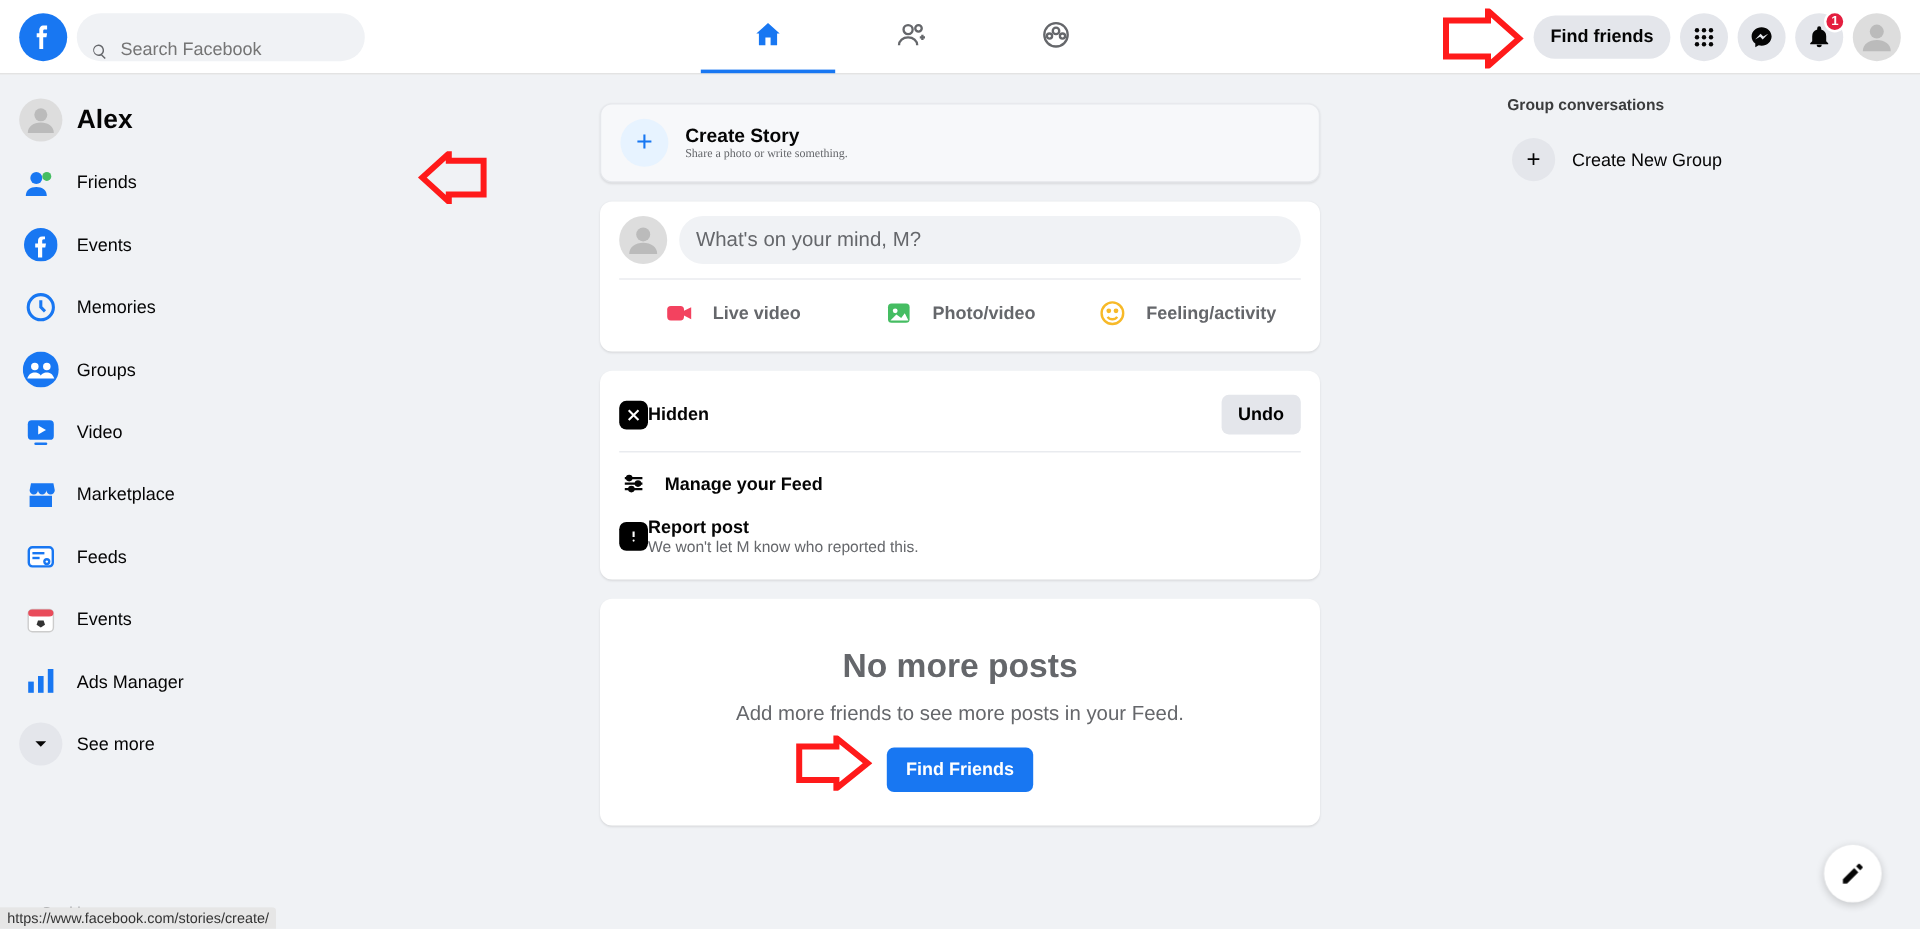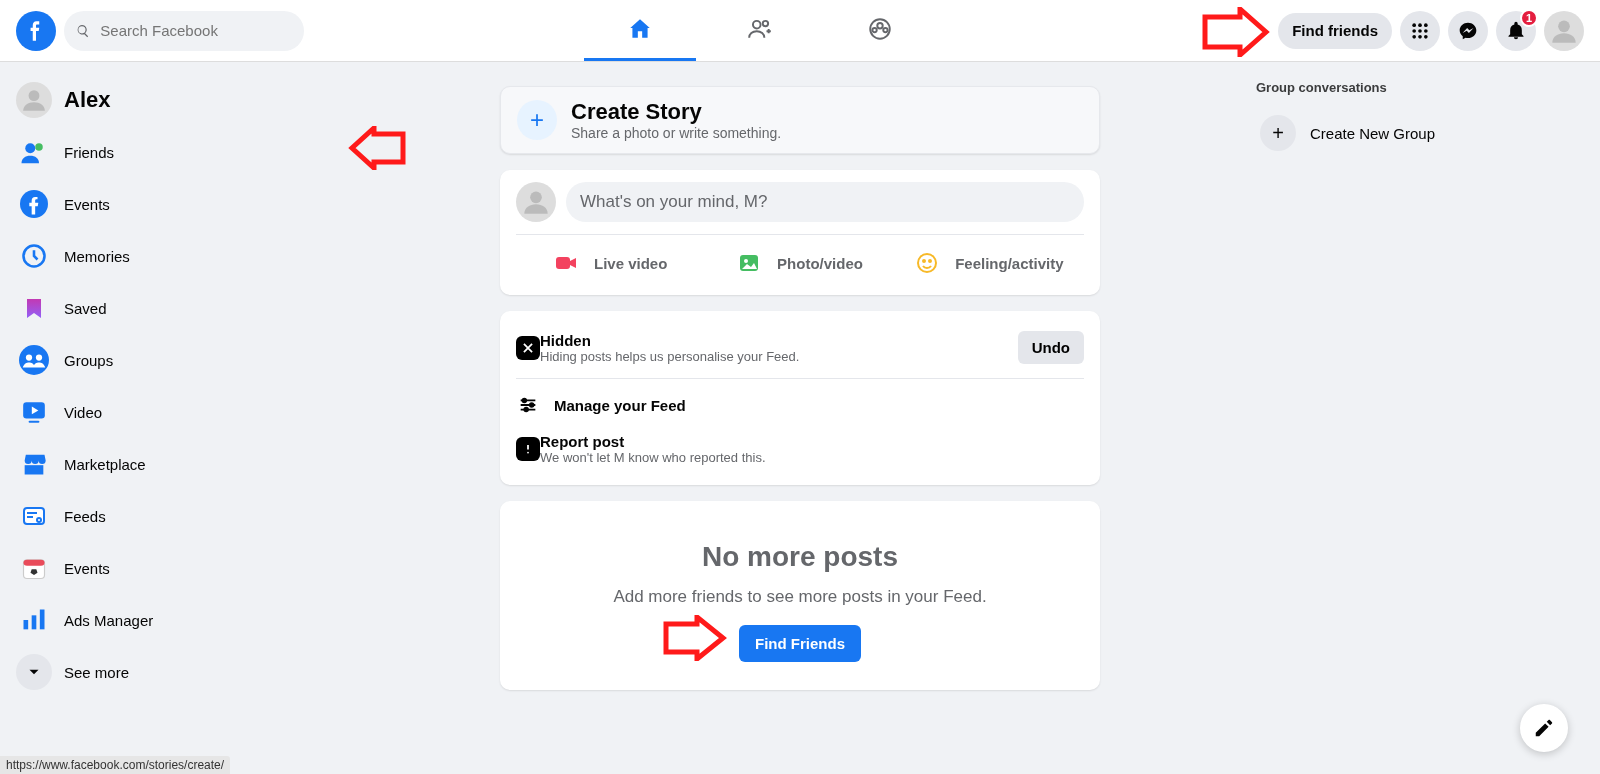--- a/index.html
+++ b/index.html
@@ -11,21 +11,21 @@
     --line:#e4e6eb;
     --hover:#f2f2f2;
   }
   *{box-sizing:border-box;font-family:Helvetica,Arial,sans-serif;}
   body{margin:0;background:var(--bg);color:var(--text);min-width:1550px;}
   
   .header{position:sticky;top:0;height:62px;background:#fff;border-bottom:1px solid #ddd;display:flex;align-items:center;z-index:10;padding:0 16px;}
   .header-left{display:flex;align-items:center;width:340px;}
   .logo{width:40px;height:40px;border-radius:50%;background:var(--blue);display:flex;align-items:center;justify-content:center;margin-right:8px;flex:none;}
   .logo svg{width:26px;height:26px;fill:#fff;}
-  .search{flex:1;height:40px;background:var(--bg);border-radius:20px;display:flex;align-items:center;padding:0 12px;max-width:240px;}
+  .search{flex:1;height:40px;background:var(--bg);border-radius:20px;display:flex;align-items:flex-end;padding:0 12px;max-width:240px;}
   .search svg{width:16px;height:16px;fill:#65676b;margin-right:8px;}
   .search input{border:0;background:transparent;outline:0;font-size:15px;width:100%;}
   .header-center{flex:1;display:flex;justify-content:center;gap:8px;}
   .nav-tab{width:112px;height:60px;display:flex;align-items:center;justify-content:center;border-radius:8px;cursor:pointer;border-bottom:3px solid transparent;}
   .nav-tab.active{border-bottom:3px solid var(--blue);border-radius:0;}
   .nav-tab svg{width:26px;height:26px;fill:#65676b;}
   .nav-tab.active svg{fill:var(--blue);}
   .header-right{display:flex;justify-content:flex-end;align-items:center;gap:8px;width:420px;}
   .pill{background:var(--line);height:36px;border-radius:18px;display:flex;align-items:center;padding:0 14px;font-size:15px;font-weight:600;cursor:pointer;}
   .circle-btn{width:40px;height:40px;border-radius:50%;background:var(--line);display:flex;align-items:center;justify-content:center;cursor:pointer;position:relative;}
@@ -38,22 +38,22 @@
   .sidebar{width:360px;padding:12px 8px;flex:none;position:relative;}
   .side-row{display:flex;align-items:center;height:52px;padding:0 8px;border-radius:8px;cursor:pointer;}
   .side-ico{width:36px;height:36px;margin-right:12px;display:flex;align-items:center;justify-content:center;border-radius:6px;flex:none;}
   .side-label{font-size:15px;font-weight:500;}
   .profile-name{font-size:22px;font-weight:600;}
   .footer-links{position:absolute;bottom:6px;left:12px;font-size:13px;color:var(--subtext);}
   .main{flex:1;display:flex;flex-direction:column;align-items:center;padding-top:24px;gap:16px;}
   .card{width:600px;background:var(--card);border-radius:10px;box-shadow:0 1px 2px rgba(0,0,0,.1);padding:12px 16px;}
   .story{display:flex;align-items:center;gap:14px;}
   .plus-circle{width:40px;height:40px;border-radius:50%;background:#e7f3ff;display:flex;align-items:center;justify-content:center;color:var(--blue);font-size:24px;font-weight:400;}
-  .story-title{font-size:22px;font-weight:600;}
-  .story-sub{font-size:14px;color:var(--subtext);}
+  .story-title{font-size:16px;font-weight:600;}
+  .story-sub{font-size:10px;color:var(--subtext);font-family:Liberation Serif, serif;}
   .composer-top{display:flex;align-items:center;gap:10px;padding-bottom:12px;border-bottom:1px solid var(--line);}
   .composer-input{flex:1;height:40px;background:var(--bg);border-radius:20px;padding:0 14px;display:flex;align-items:center;font-size:17px;color:var(--subtext);cursor:pointer;}
   .composer-actions{display:flex;padding-top:8px;}
   .ca{flex:1;display:flex;align-items:center;justify-content:center;gap:16px;font-weight:600;color:var(--subtext);font-size:15px;padding:8px 0;border-radius:8px;cursor:pointer;text-align:right;}
   .hidden-row{display:flex;align-items:center;padding:8px 0;}
   .sq-ico{width:24px;height:24px;border-radius:6px;background:#000;display:flex;align-items:center;justify-content:center;flex:none;}
   .sq-ico svg{width:14px;height:14px;fill:#fff;}
   .hr-title{font-size:15px;font-weight:600;}
   .hr-sub{font-size:13px;color:var(--subtext);}
   .undo{margin-left:auto;background:var(--line);border:0;border-radius:6px;padding:8px 14px;font-weight:600;cursor:pointer;font-size:15px;}
@@ -203,34 +203,20 @@
     <div class="side-row">
       <div class="side-ico">
         <svg viewBox="0 0 24 24" style="width:28px;height:28px;fill:none;stroke:#1877f2;stroke-width:2.2">
             <circle cx="12" cy="12" r="9"></circle>
             <path d="M12 7v5l3 3"></path>
           </svg>
       </div>
       <span class="side-label">Memories</span>
     </div>
 
-    <div class="side-row">
-      <div class="side-ico">
-        <svg viewBox="0 0 24 24" style="width:24px;height:28px">
-            <defs>
-              <linearGradient id="sg" x1="0" y1="0" x2="0" y2="1">
-                <stop offset="0" stop-color="#c239b3"></stop>
-                <stop offset="1" stop-color="#9360f7"></stop>
-              </linearGradient>
-            </defs>
-            <path d="M5 3h14v19l-7-5-7 5V3z" fill="url(#sg)"></path>
-          </svg>
-      </div>
-      <span class="side-label">Saved</span>
-    </div>
 
     <div class="side-row">
       <div class="side-ico">
         <svg viewBox="0 0 24 24" style="width:30px;height:30px">
             <circle cx="12" cy="12" r="12" fill="#1877f2"></circle>
             <circle cx="8" cy="10" r="2.5" fill="#fff"></circle>
             <circle cx="16" cy="10" r="2.5" fill="#fff"></circle>
             <path d="M3 18c1-3 3-4 5-4s4 1 5 4M11 18c1-3 3-4 5-4s4 1 5 4" fill="#fff"></path>
           </svg>
       </div>
@@ -360,21 +346,20 @@
 
     <div class="card">
       <div class="hidden-row">
         <div class="sq-ico">
           <svg viewBox="0 0 24 24">
               <path d="M5 5l14 14M19 5L5 19" stroke="#fff" stroke-width="3"></path>
             </svg>
         </div>
         <div style="flex:1">
           <div class="hr-title">Hidden</div>
-          <div class="hr-sub">Hiding posts helps us personalise your Feed.</div>
         </div>
         <button class="undo"><span>Undo</span></button>
       </div>
       <hr class="sep">
       <div class="hidden-row">
         <div style="width:24px;height:24px;display:flex;align-items:center;justify-content:center;flex:none">
           <svg viewBox="0 0 24 24" style="width:22px;height:22px;stroke:#050505;stroke-width:2;fill:none">
               <path d="M4 7h16M4 12h16M4 17h16"></path>
               <circle cx="8" cy="7" r="2" fill="#050505"></circle>
               <circle cx="16" cy="12" r="2" fill="#050505"></circle>

